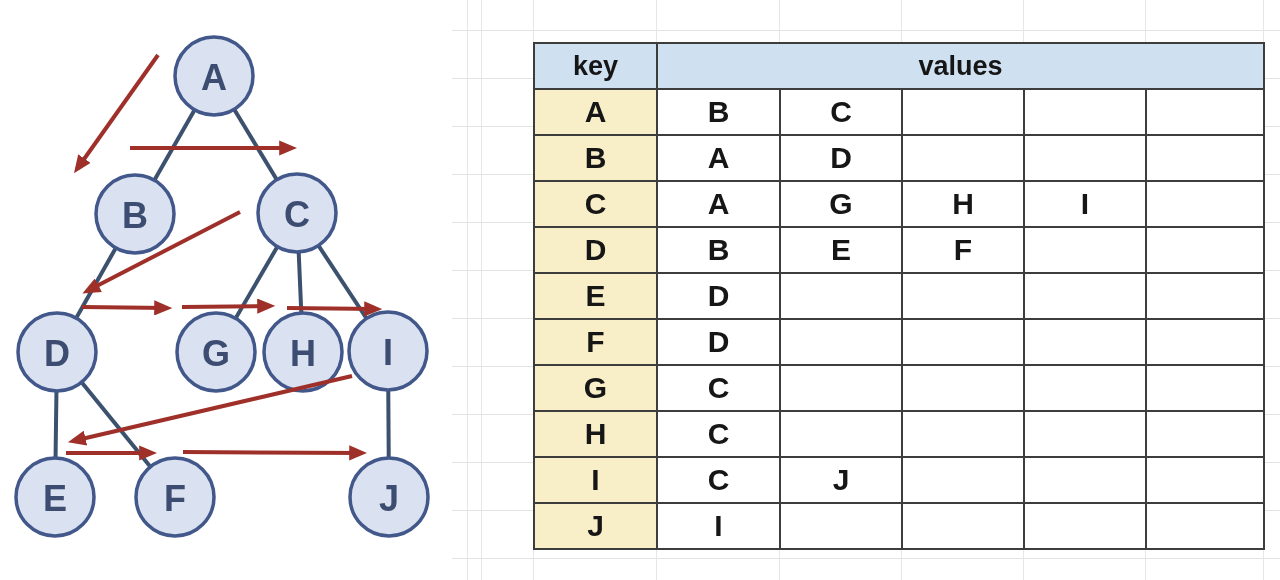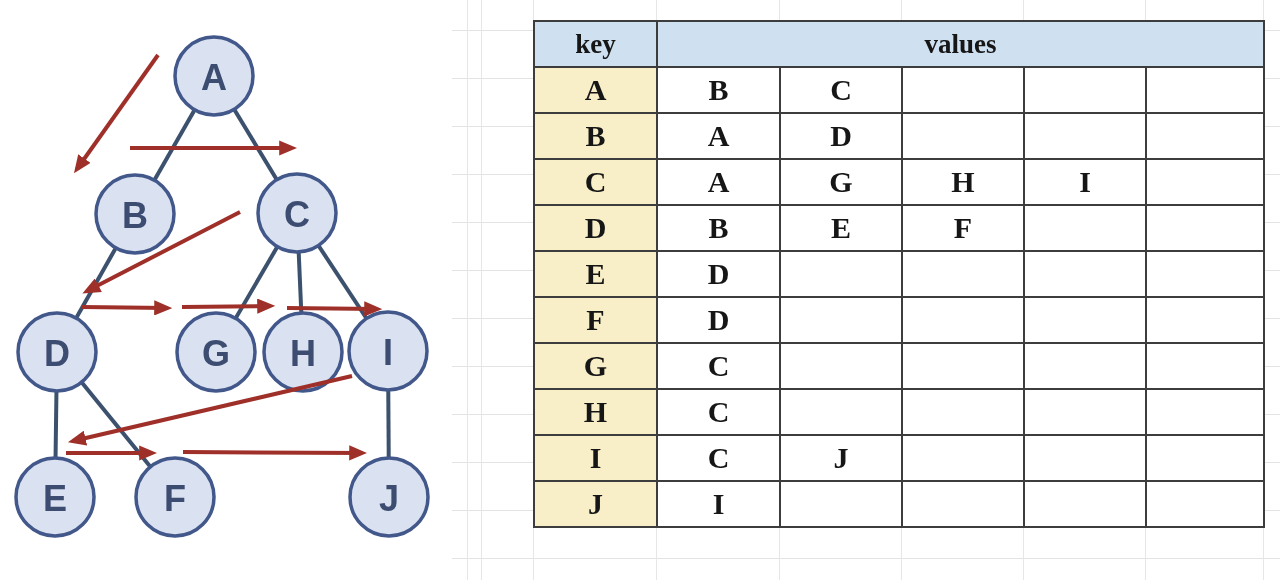--- a/index.html
+++ b/index.html
@@ -5,21 +5,21 @@
   html,body{margin:0;padding:0;background:#ffffff;}
   #canvas{
     position:relative;width:1280px;height:580px;background:#ffffff;overflow:hidden;
     font-family:"Liberation Sans",sans-serif;
   }
   #gridlayer{position:absolute;left:0;top:0;width:1280px;height:580px;}
   .gl-h{position:absolute;height:1px;background:#e3e3e3;}
   .gl-v{position:absolute;width:1px;background:#e6e6e6;}
   #graph{position:absolute;left:0;top:0;}
   #adj{
-    position:absolute;left:533px;top:20px;border-collapse:collapse;table-layout:fixed;font-family:Liberation Serif, serif;
+    position:absolute;left:533px;top:42px;border-collapse:collapse;table-layout:fixed;
   }
   #adj th,#adj td{
     border:2px solid #3d3d3d;height:44px;padding:0;margin:0;
     text-align:center;vertical-align:middle;font-weight:bold;color:#161616;
     overflow:hidden;white-space:nowrap;
   }
   #adj th{font-size:27px;background:#cfe0f1;}
   #adj td.key-cell{background:#f8efc9;font-size:30px;}
   #adj td.val-cell{background:#ffffff;font-size:30px;}
 </style>

